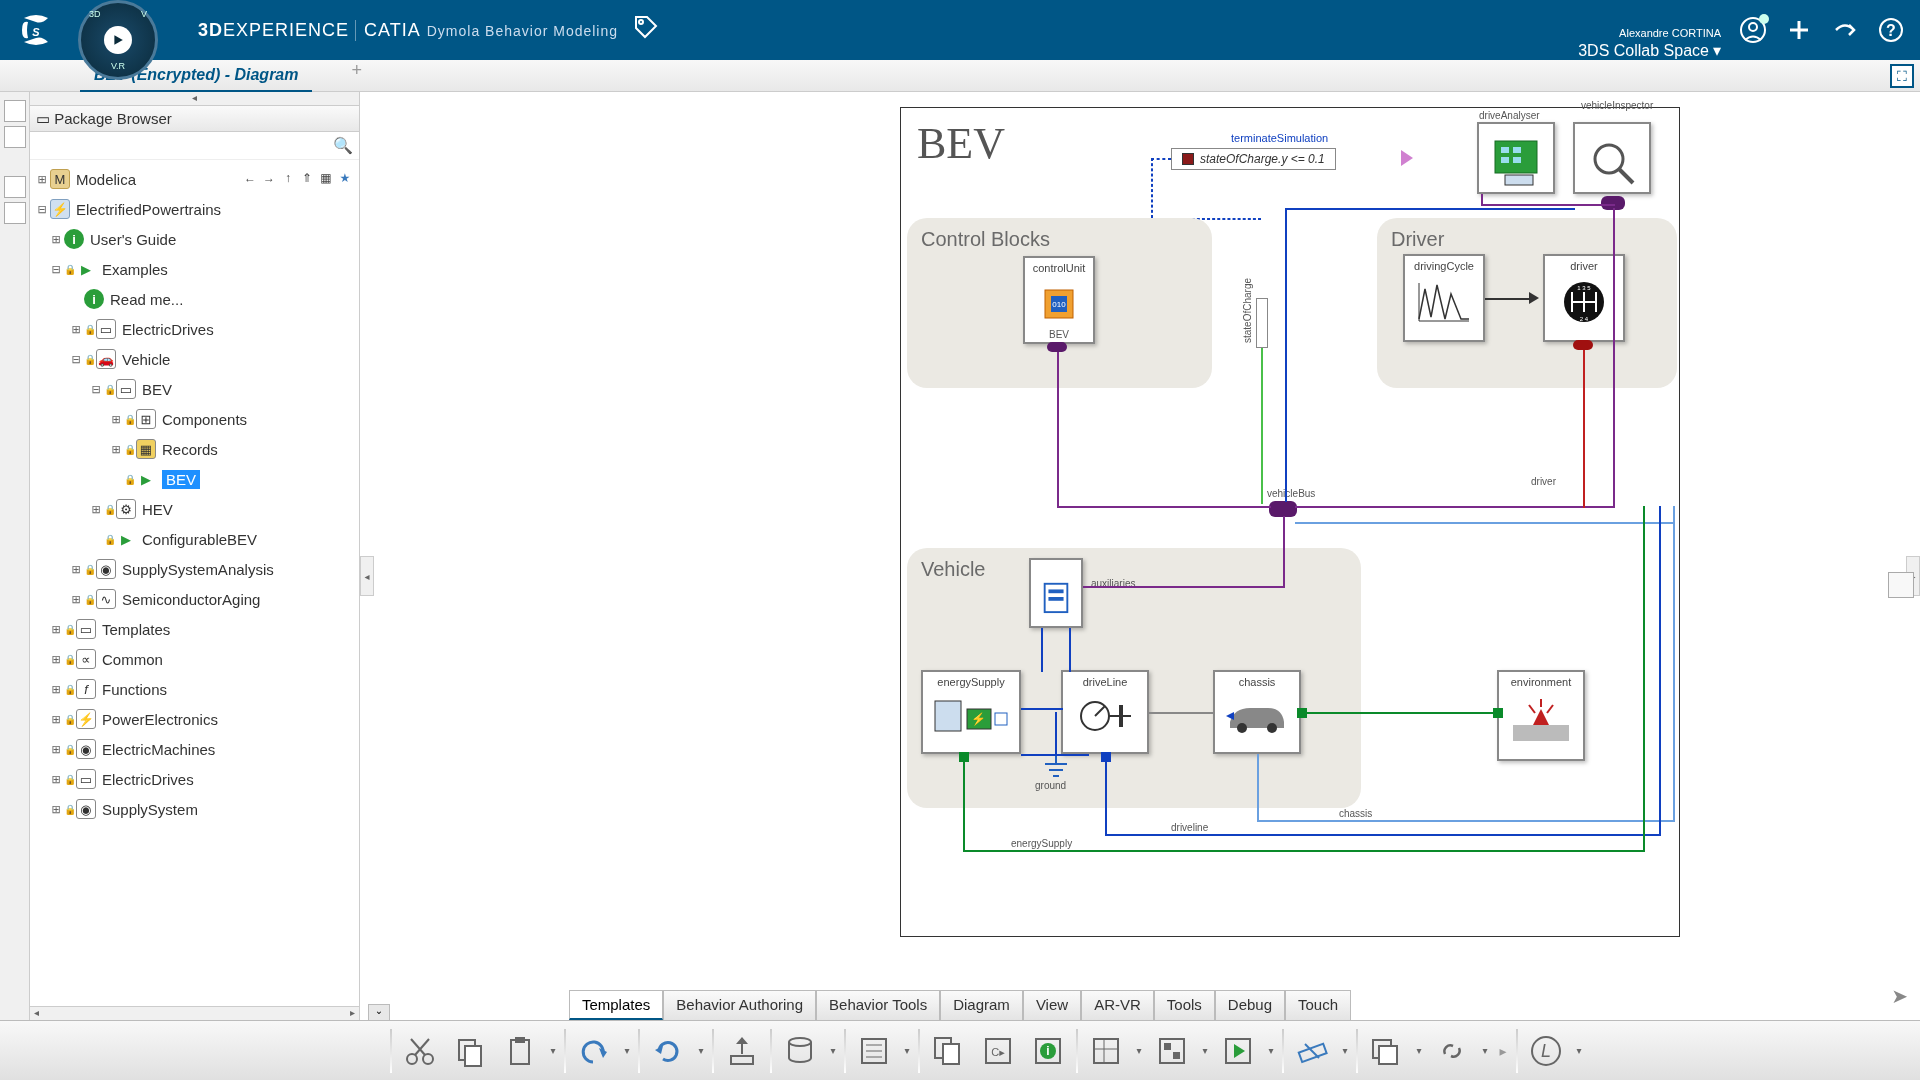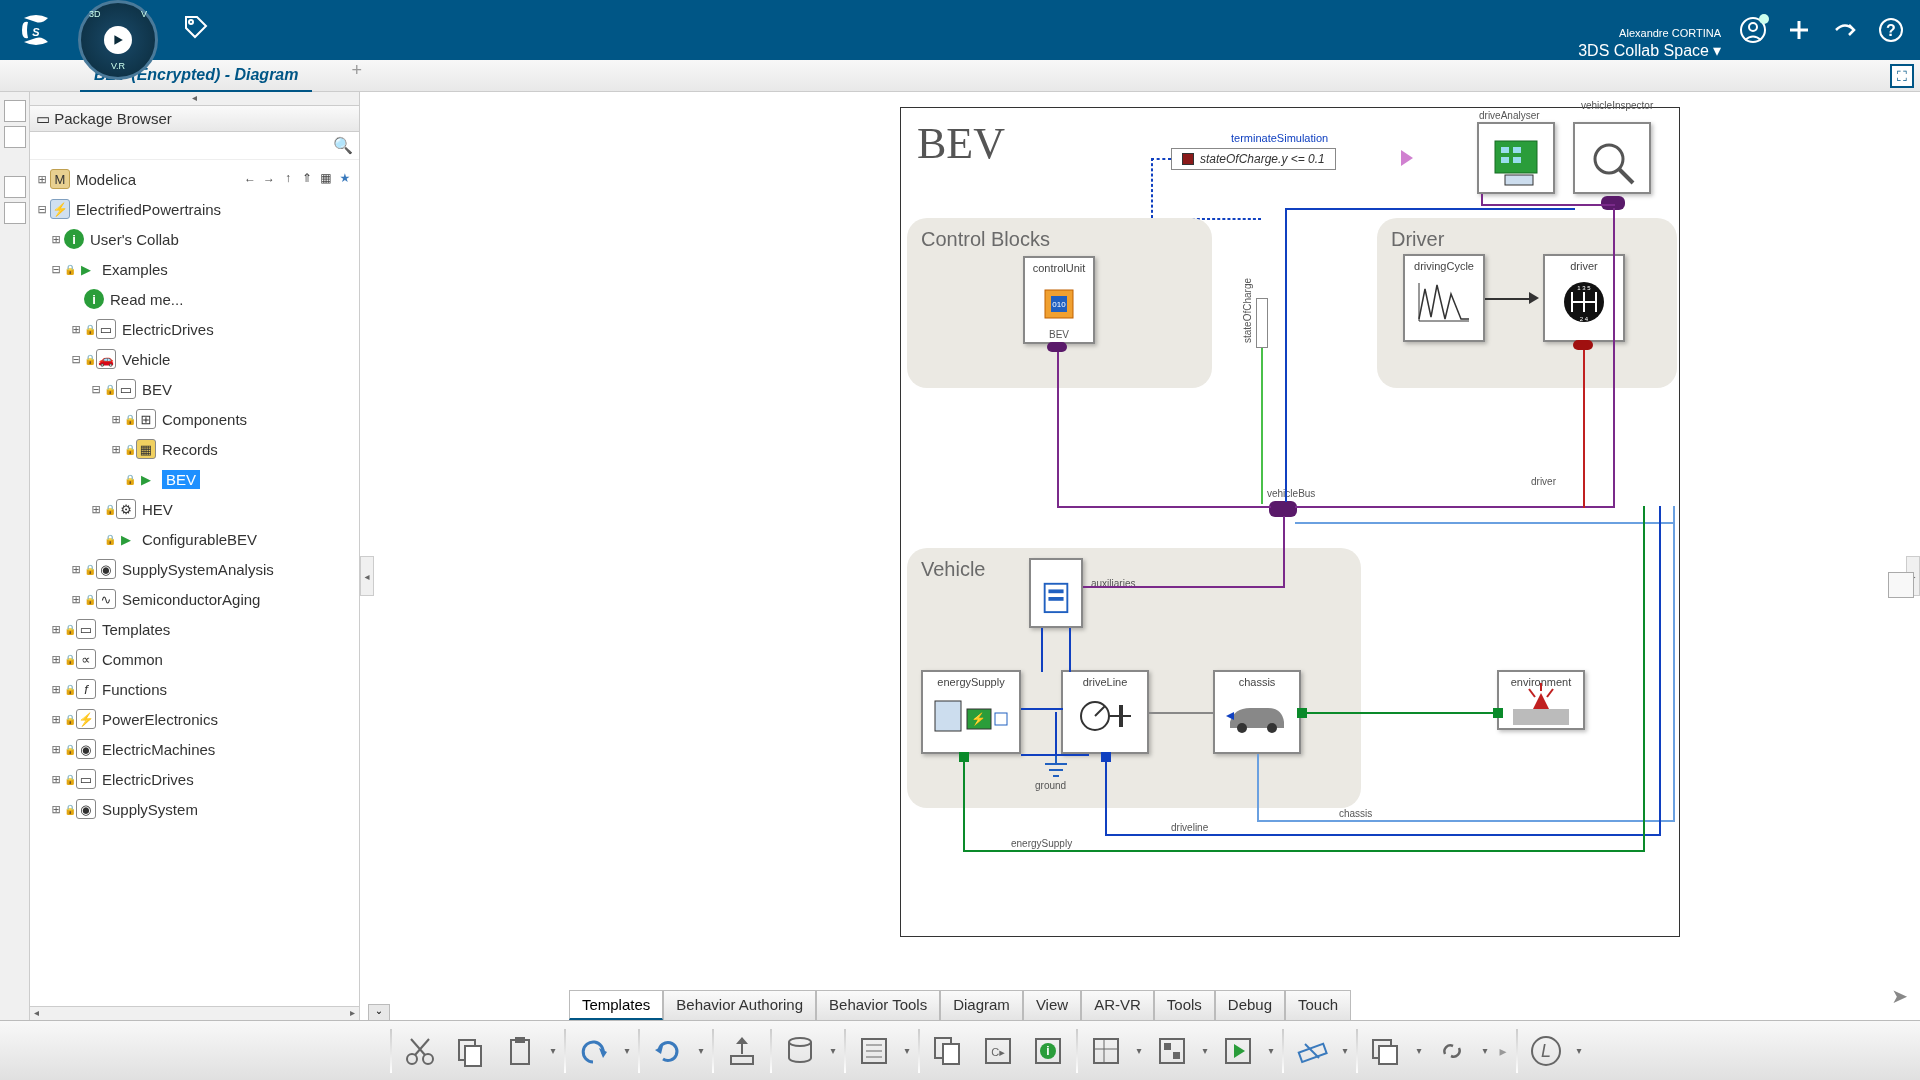--- a/index.html
+++ b/index.html
@@ -131,20 +131,25 @@
       <span class="compass-label" style="top:6px;left:8px;">3D</span>
       <span class="compass-label" style="top:6px;right:8px;">V</span>
       <span class="compass-label" style="bottom:6px;left:50%;transform:translateX(-50%);">V.R</span>
       <div class="compass-play">
         <svg width="12" height="12" viewBox="0 0 10 10">
             <path d="M2 1 L9 5 L2 9 Z" fill="#0a2a3a"></path>
           </svg>
       </div>
     </div>
   </div>
+  <div class="brand">
+    <span><b>3D</b><span class="exp">EXPERIENCE</span></span>
+    <span class="catia">CATIA</span>
+    <span class="sub">Dymola Behavior Modeling</span>
+  </div>
   <span class="tag-icon">
     <svg width="26" height="26" viewBox="0 0 26 26">
         <path d="M3 3 L14 3 L23 12 L12 23 L3 14 Z" fill="none" stroke="#fff" stroke-width="2"></path>
         <circle cx="8" cy="8" r="2" fill="none" stroke="#fff" stroke-width="2"></circle>
       </svg>
   </span>
   <div class="top-right">
     <div class="user-block">
       <div>Alexandre CORTINA</div>
       <div class="collab-space">
@@ -221,21 +226,21 @@
         </div>
       </div>
       <div class="tree-row">
         <span class="expander">⊟</span>
           <span class="node-icon ni-pkg">⚡</span>
         <span>ElectrifiedPowertrains</span>
       </div>
       <div class="tree-row indent-1">
         <span class="expander">⊞</span>
           <span class="node-icon ni-info">i</span>
-        <span>User's Collab</span>
+        <span>User's Guide</span>
       </div>
       <div class="tree-row indent-1">
         <span class="expander">⊟</span>
           <span class="lock">🔒</span>
           <span class="node-icon ni-play">▶</span>
         <span>Examples</span>
       </div>
       <div class="tree-row indent-2">
         <span class="expander"></span>
           <span class="node-icon ni-info">i</span>
@@ -503,21 +508,21 @@
         <div class="comp-inner">
             <svg width="66" height="40" viewBox="0 0 66 40">
               <path d="M6 26 Q10 12 26 12 L44 12 Q58 12 60 26 L60 32 L6 32 Z" fill="#888"></path>
               <circle cx="18" cy="32" r="5" fill="#333"></circle>
               <circle cx="48" cy="32" r="5" fill="#333"></circle>
               <polygon points="2,20 10,16 10,24" fill="#1040c0"></polygon>
             </svg>
           </div>
       </div>
 
-      <div class="comp" style="left:596px; top:562px; width:88px; height:60px;text-align:center;">
+      <div class="comp" style="left:596px; top:562px; width:88px; height:91px;text-align:center;">
         <div class="comp-label">environment</div>
         <div class="comp-inner">
             <svg width="64" height="50" viewBox="0 0 64 50">
               <rect x="4" y="30" width="56" height="16" fill="#bbb"></rect>
               <polygon points="24,30 32,14 40,30" fill="#c02020"></polygon>
               <line x1="20" y1="10" x2="26" y2="18" stroke="#c02020" stroke-width="2"></line>
               <line x1="44" y1="10" x2="38" y2="18" stroke="#c02020" stroke-width="2"></line>
               <line x1="32" y1="4" x2="32" y2="12" stroke="#c02020" stroke-width="2"></line>
             </svg>
           </div>

